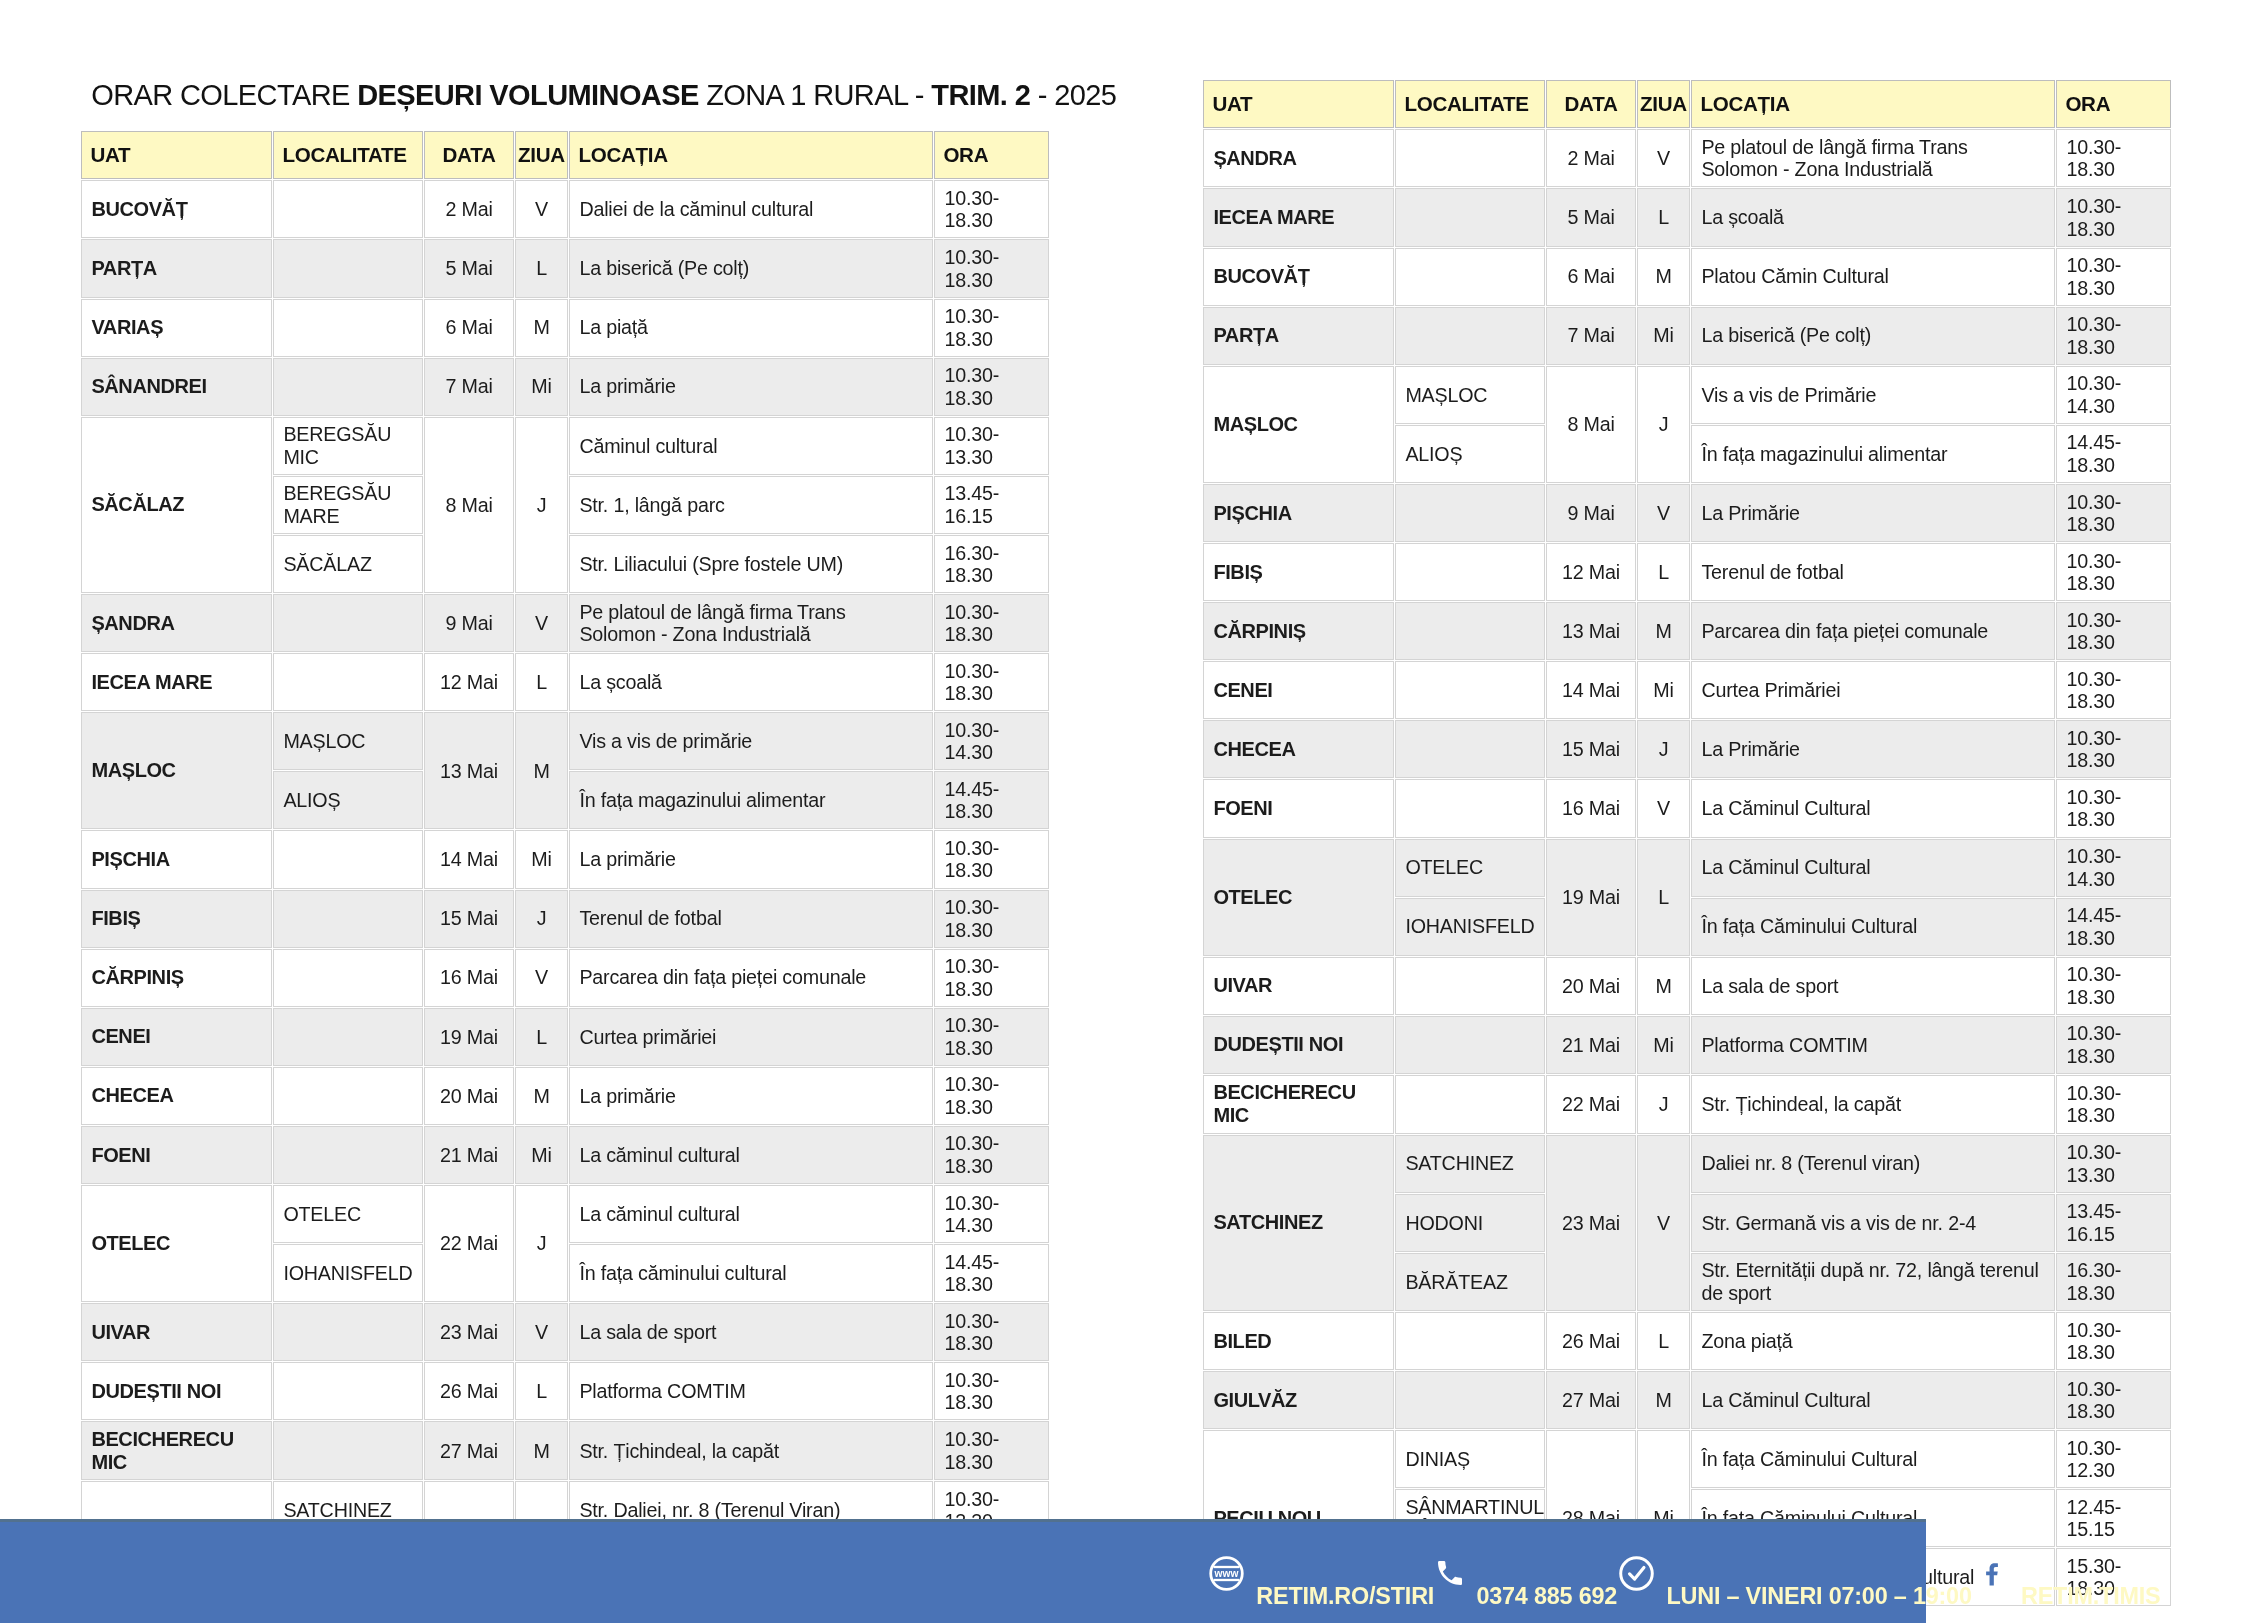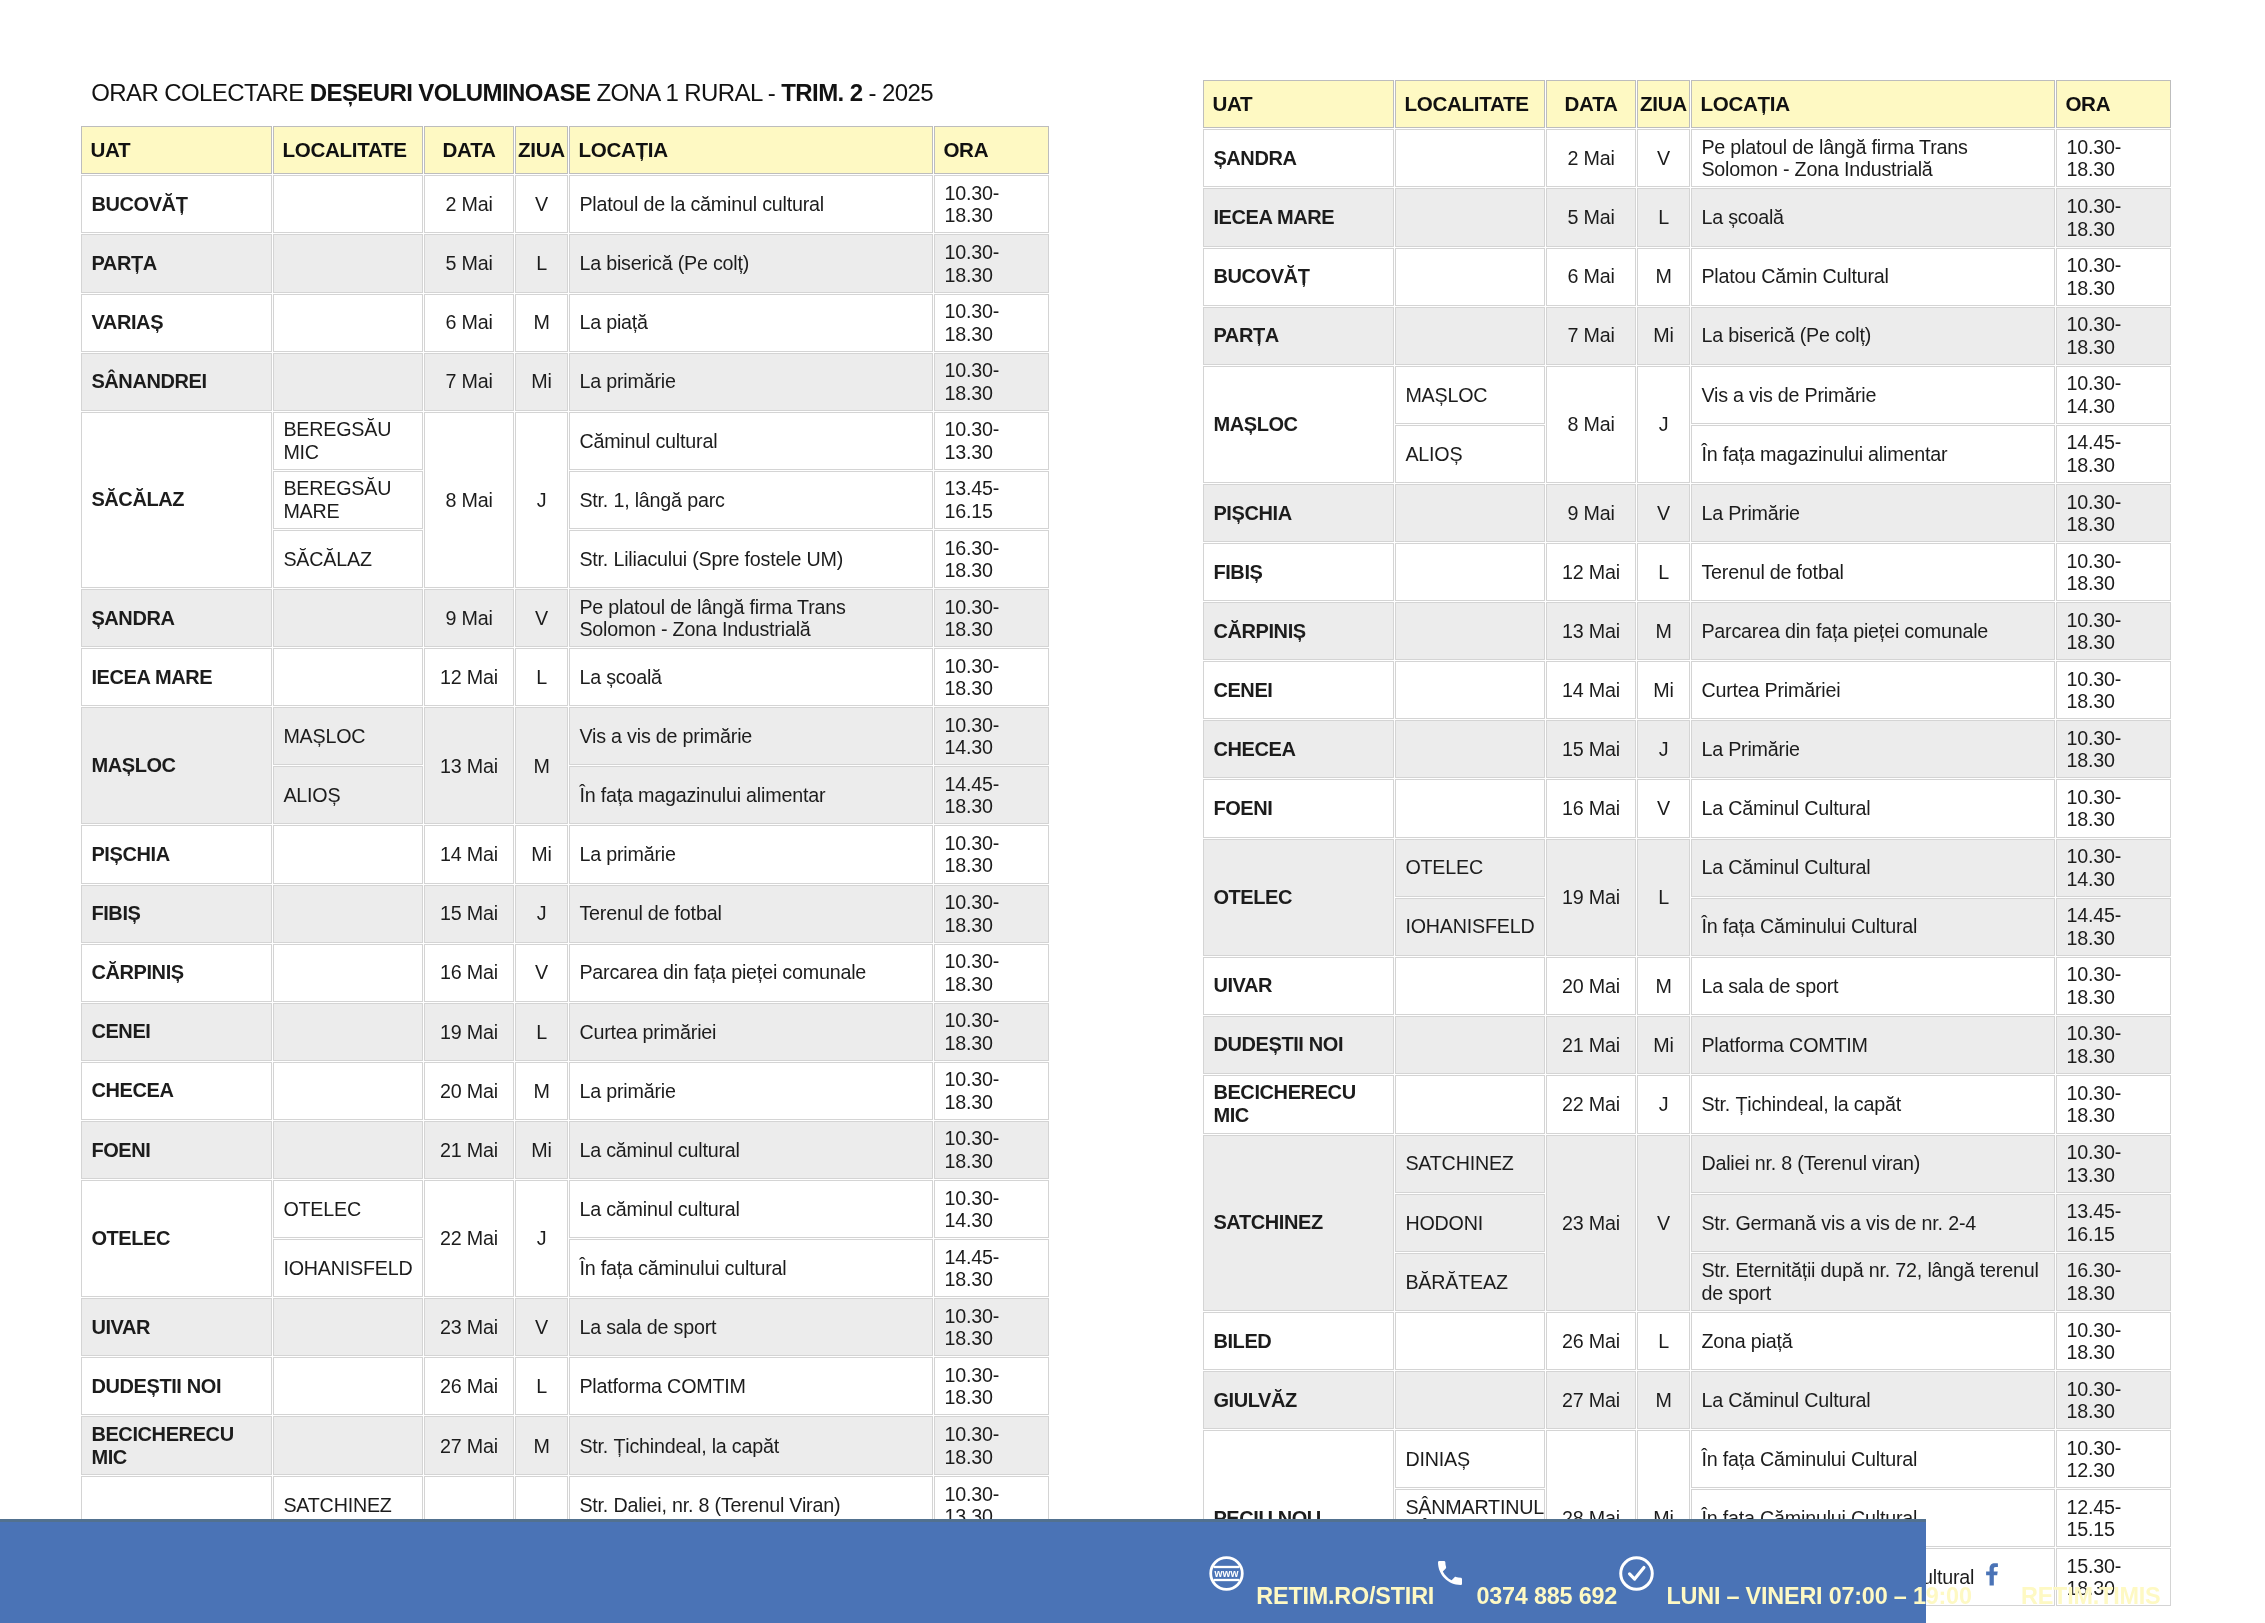--- a/index.html
+++ b/index.html
@@ -7,21 +7,21 @@
   body {
     width:2265px; height:1624px; position:relative; overflow:hidden;
     background:#ffffff; color:#1c1c1c;
     font-family:"Liberation Sans","DejaVu Sans",sans-serif;
   }
   .half { position:absolute; top:79px; width:967px; }
   #table-voluminoase { left:80px; }
   #table-periculoase { left:1202px; }
 
   .doc-title {
-    font-size:24px; font-weight:400; letter-spacing:-0.6px;
+    font-size:29px; font-weight:400; letter-spacing:-0.6px;
     white-space:nowrap; margin:0 0 18px 11.2px; color:#121212;
   }
   .doc-title b { font-weight:700; }
 
   table.schedule {
     width:100%; border-collapse:separate; border-spacing:1.9px;
     table-layout:fixed; font-size:19.7px;
   }
   th {
     background:#fef9c3; border:0.9px solid #bdbdbd;
@@ -77,21 +77,21 @@
           <th class="c4">LOCAȚIA</th>
           <th class="c5">ORA</th>
         </tr>
       </thead>
       <tbody>
         <tr class="g0">
           <td class="uat" rowspan="1">BUCOVĂȚ</td>
           <td class="localitate"></td>
           <td class="data" rowspan="1">2 Mai</td>
           <td class="ziua" rowspan="1">V</td>
-          <td class="locatia">Platoul de la căminul cultural</td>
+          <td class="locatia">Daliei de la căminul cultural</td>
           <td class="ora">10.30-18.30</td>
         </tr>
         <tr class="g1">
           <td class="uat" rowspan="1">PARȚA</td>
           <td class="localitate"></td>
           <td class="data" rowspan="1">5 Mai</td>
           <td class="ziua" rowspan="1">L</td>
           <td class="locatia">La biserică (Pe colț)</td>
           <td class="ora">10.30-18.30</td>
         </tr>

